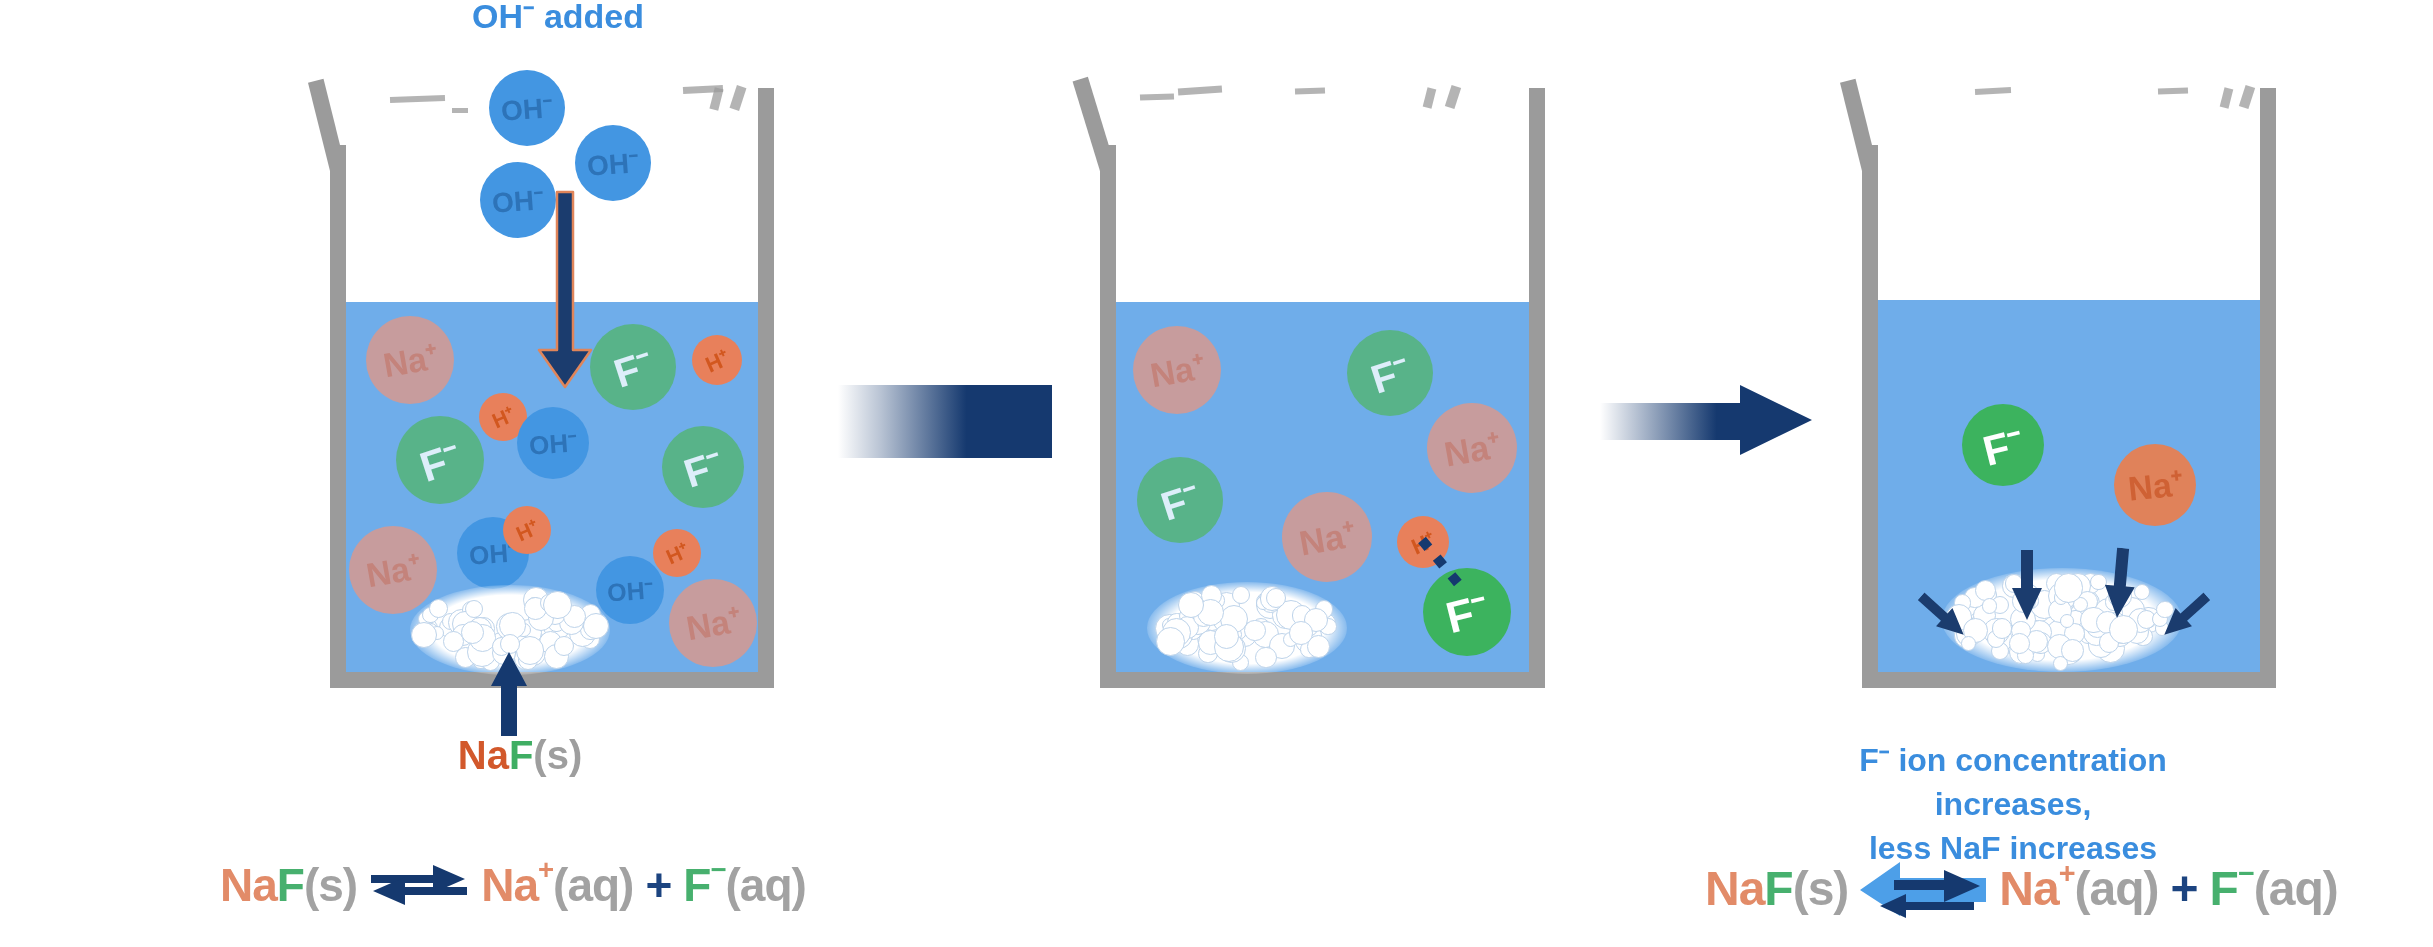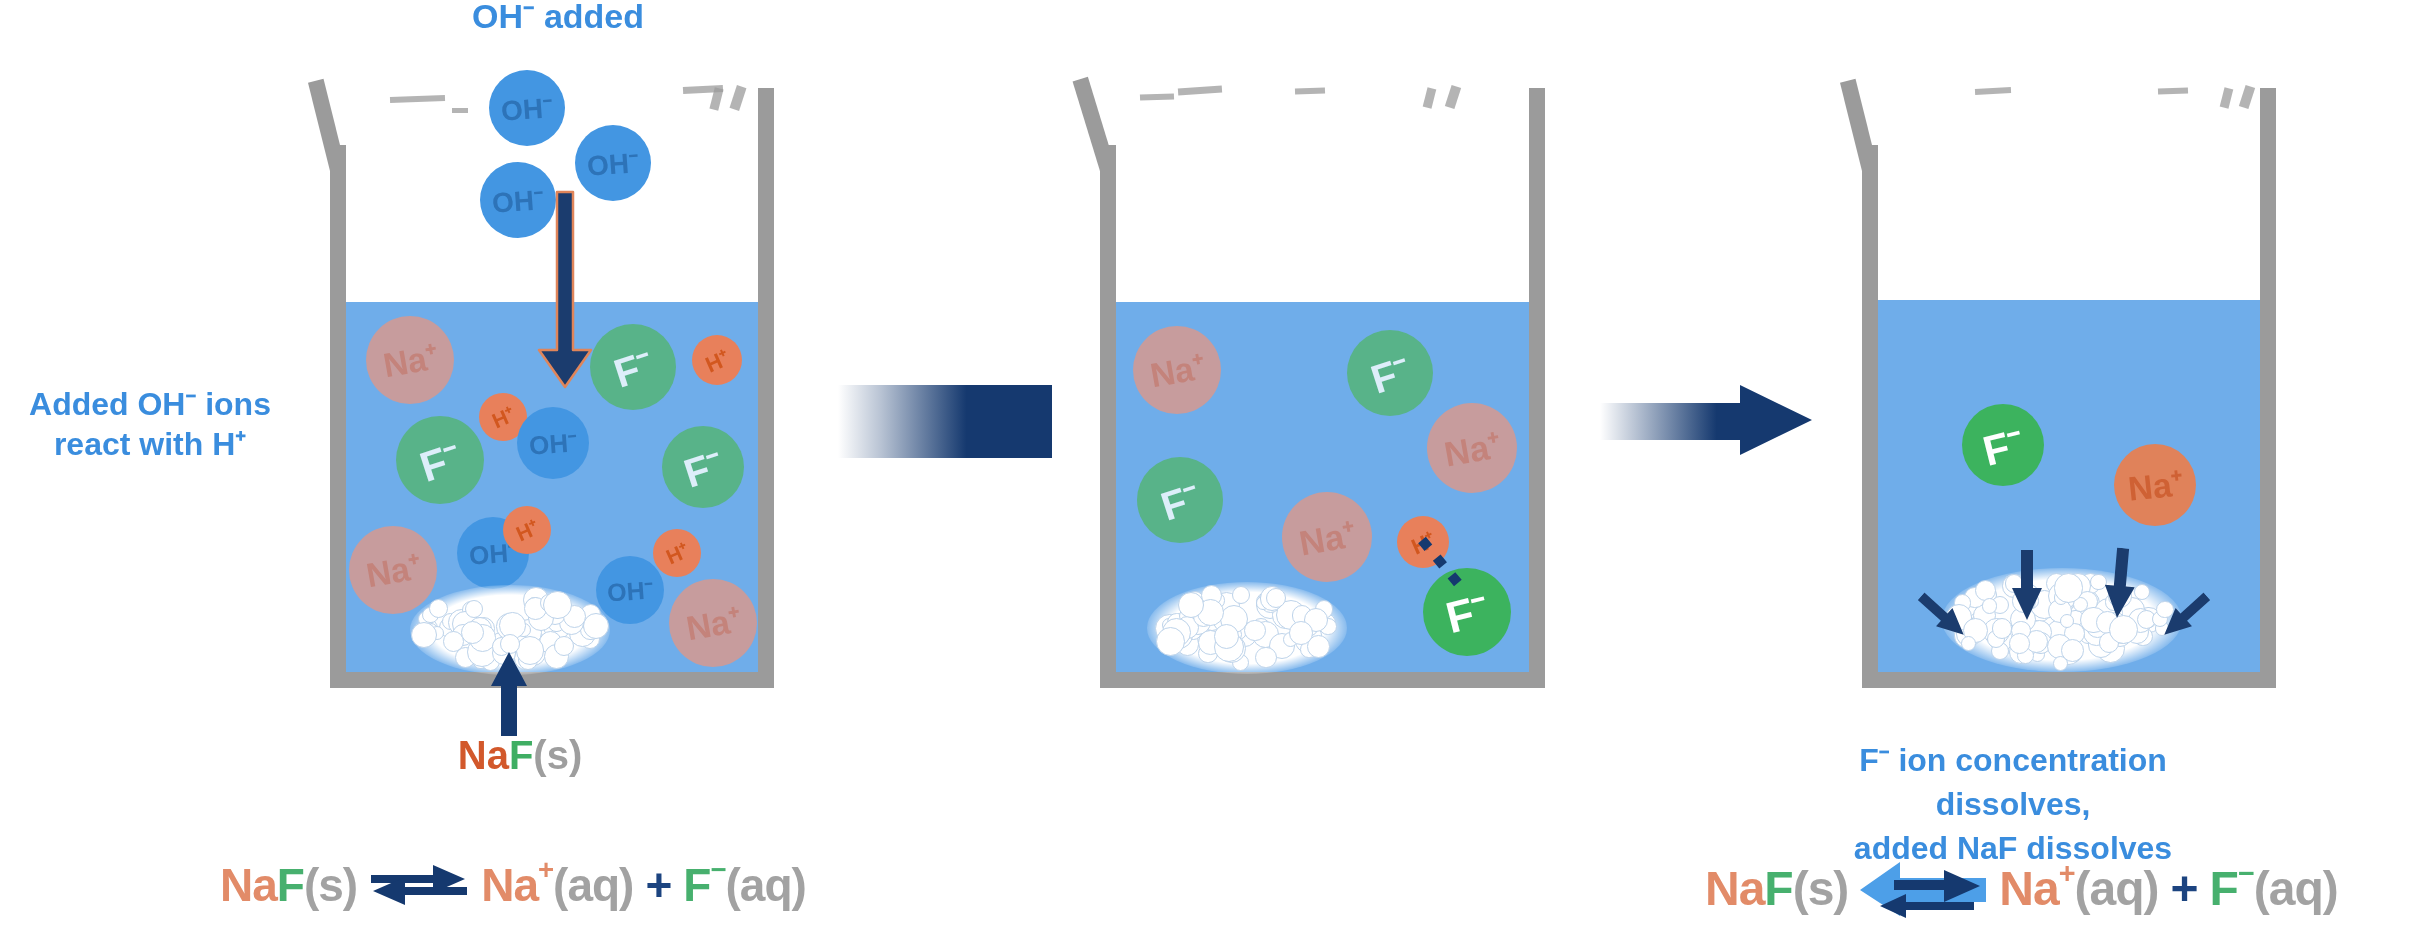--- a/index.html
+++ b/index.html
@@ -44,29 +44,25 @@
   .naf-label{position:absolute;font-weight:700;white-space:nowrap;text-align:center;}
   .naf-label .c1{color:#d2582b;} .naf-label .c2{color:#3fae63;} .naf-label .c3{color:#9e9e9e;}
 </style>
 </head>
 <body>
 
 <div class="canvas">
 
   <div class="caption" style="left:418px;top:-8px;width:280px;font-size:34px;">OH⁻ added</div>
 
-  <div class="caption" style="left:0;top:384px;width:300px;font-size:32px;line-height:40px;">
-    <div>Added OH⁻ ions</div>
-    <div>react with H⁺</div>
-  </div>
 
 
   <div class="caption" style="left:1778px;top:738px;width:470px;font-size:32px;line-height:44px;">
-    <div>F⁻ ion concentration dissolves,</div>
-    <div>added NaF dissolves</div>
+    <div>F⁻ ion concentration increases,</div>
+    <div>less NaF increases</div>
   </div>
 
   <div>
     <div class="spout" style="left:330px;top:78px;height:92px;transform:rotate(-14deg);"></div>
     <div class="wall" style="left:330px;top:145px;width:16px;height:543px;"></div>
     <div class="wall" style="left:758px;top:88px;width:16px;height:600px;"></div>
     <div class="wall" style="left:330px;top:672px;width:444px;height:16px;"></div>
     <div class="water" style="left:346px;top:302px;width:412px;height:370px;"></div>
 
     <div class="ion oh" style="left:489px;top:70px;width:76px;height:76px;font-size:28px;">

